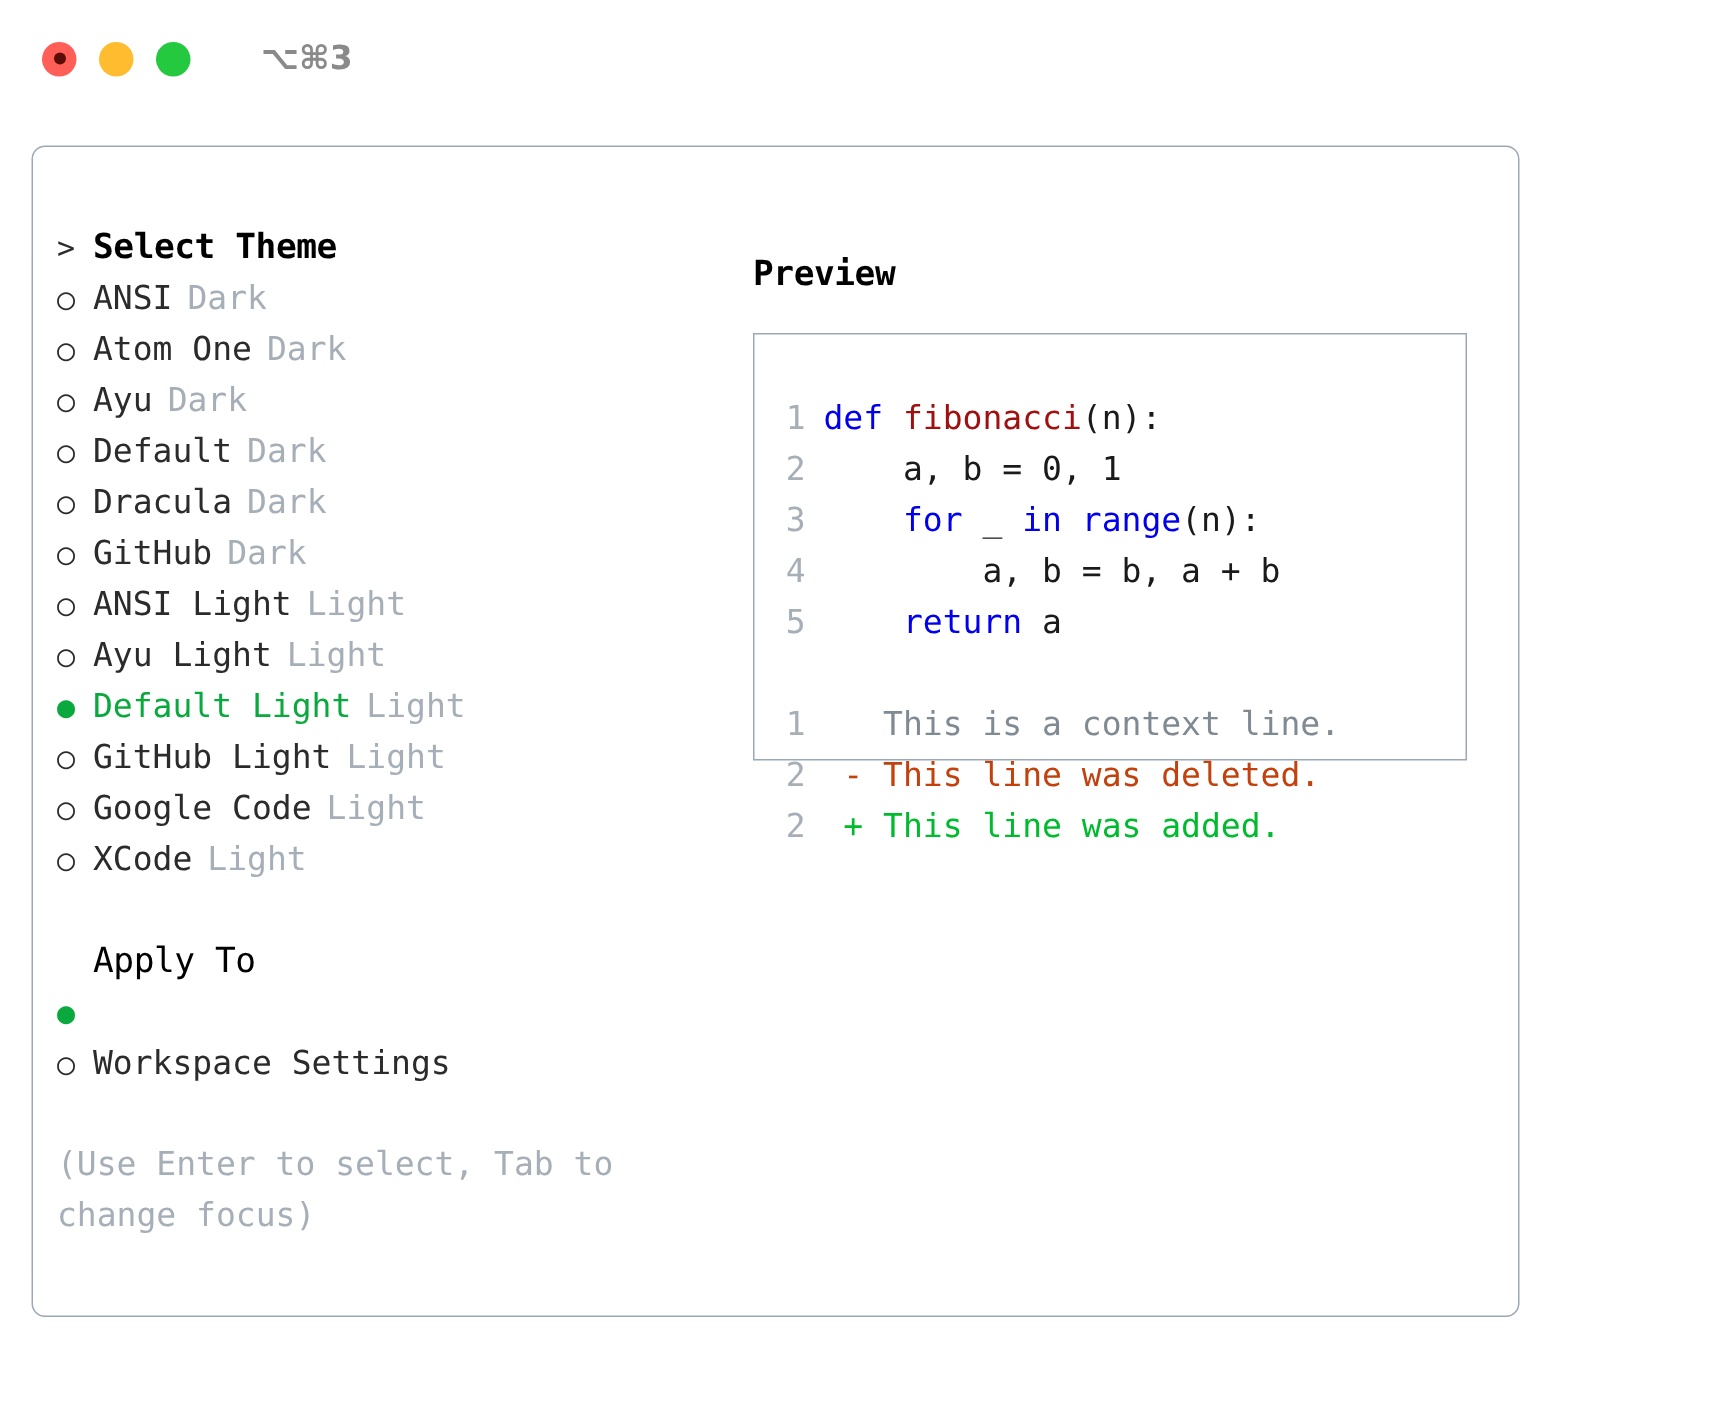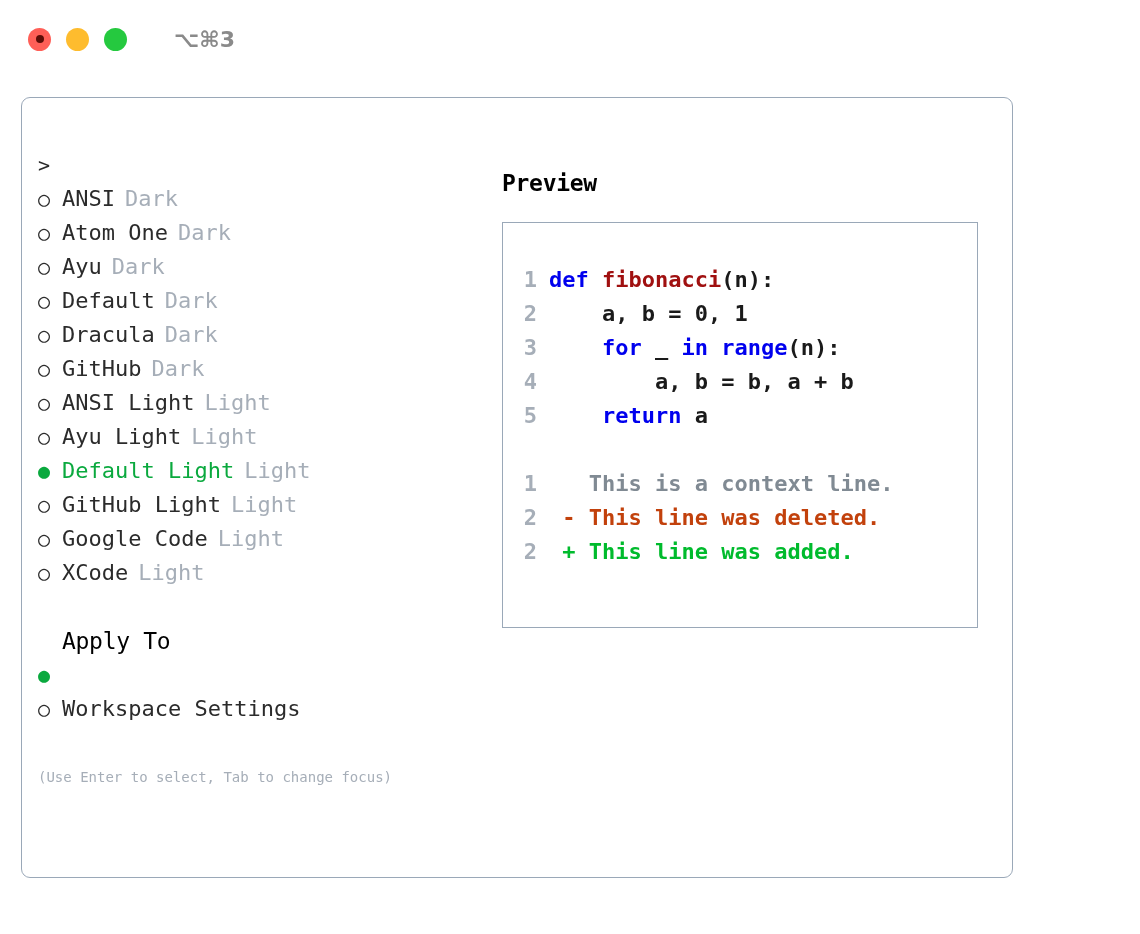--- a/index.html
+++ b/index.html
@@ -121,21 +121,21 @@
   .item-name.selected { color: #0aa93e; }
   .item-tag {
     color: #a6aeb8;
     margin-left: 10px;
   }
 
   .spacer-row { height: 34px; }
 
   #hint {
     margin-top: 34px;
-    font-size: 14px;
+    font-size: 22px;
     line-height: 34px;
     color: #a6aeb8;
     width: 400px;
   }
 
   
   #right-col {
     position: absolute;
     left: 480px;
     top: 68px;
@@ -145,26 +145,25 @@
     font-size: 23px;
     font-weight: bold;
     color: #000000;
     height: 34px;
     line-height: 34px;
     letter-spacing: -0.3px;
   }
   #preview-box {
     margin-top: 22px;
     width: 476px;
-    height: 406px;
+    height: 285px;
     border: 1.6px solid #9aa8b8;
     box-sizing: border-box;
     background: #ffffff;
     position: relative;
-    font-weight: bold;
   }
   #code {
     position: absolute;
     left: 12px;
     top: 40px;
     font-size: 22px;
     line-height: 34px;
     white-space: pre;
   }
   .cline { white-space: pre; height: 34px; line-height: 34px; }
@@ -200,20 +199,21 @@
     <div id="shortcut">⌥⌘3</div>
   </div>
 
   <div id="panel">
     <div id="panel-inner">
 
       <div id="left-col">
 
         <div class="row">
           <span class="marker">&gt;</span>
+          <span class="section-head">Select Theme</span>
         </div>
 
         <div id="theme-list">
             <div class="row">
               <span class="marker">○</span>
               <span class="item-name">ANSI</span>
               <span class="item-tag">Dark</span>
             </div>
             <div class="row">
               <span class="marker">○</span>

